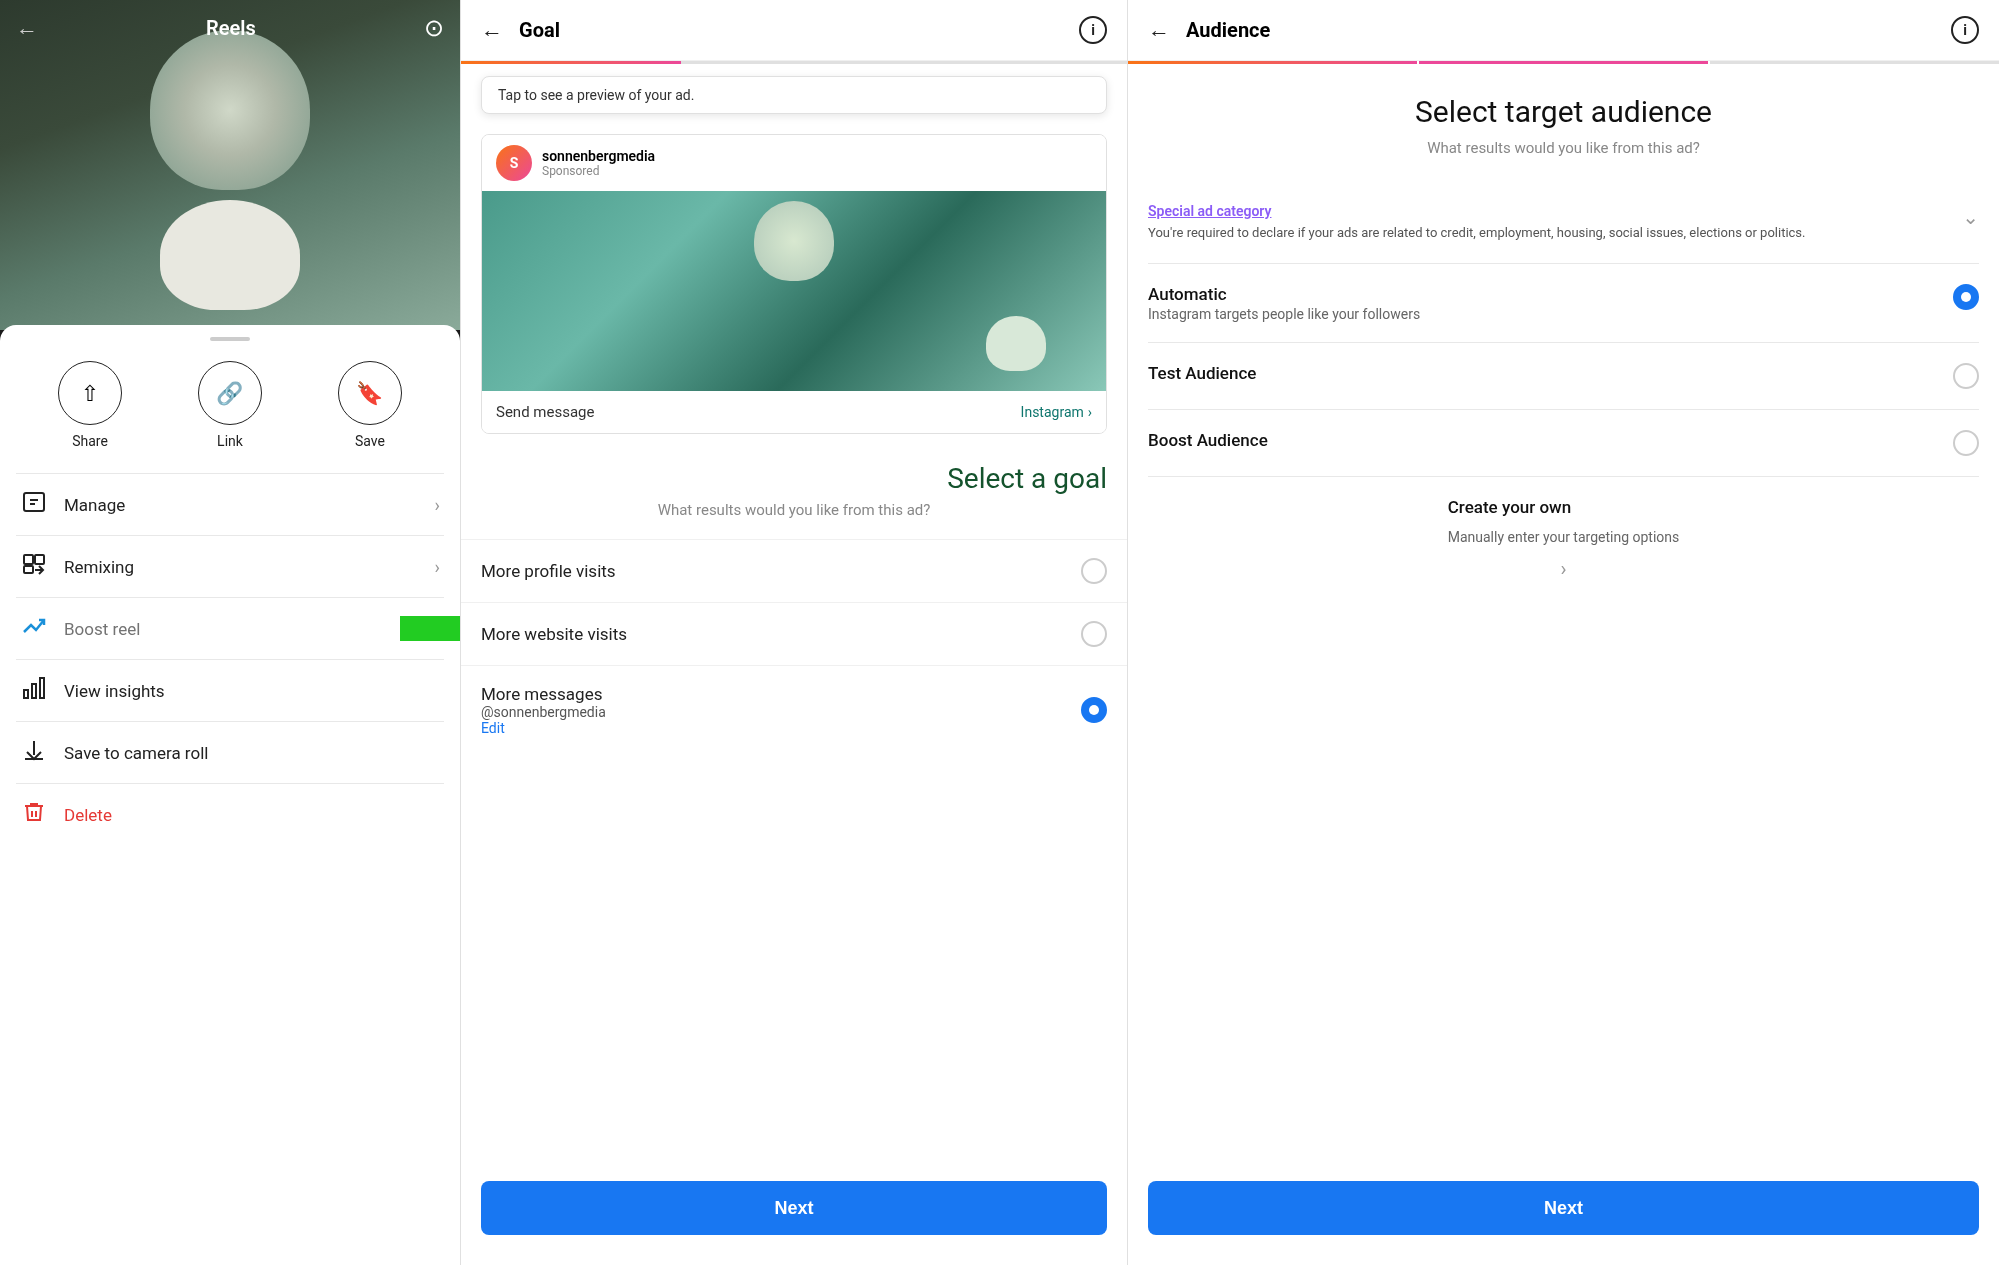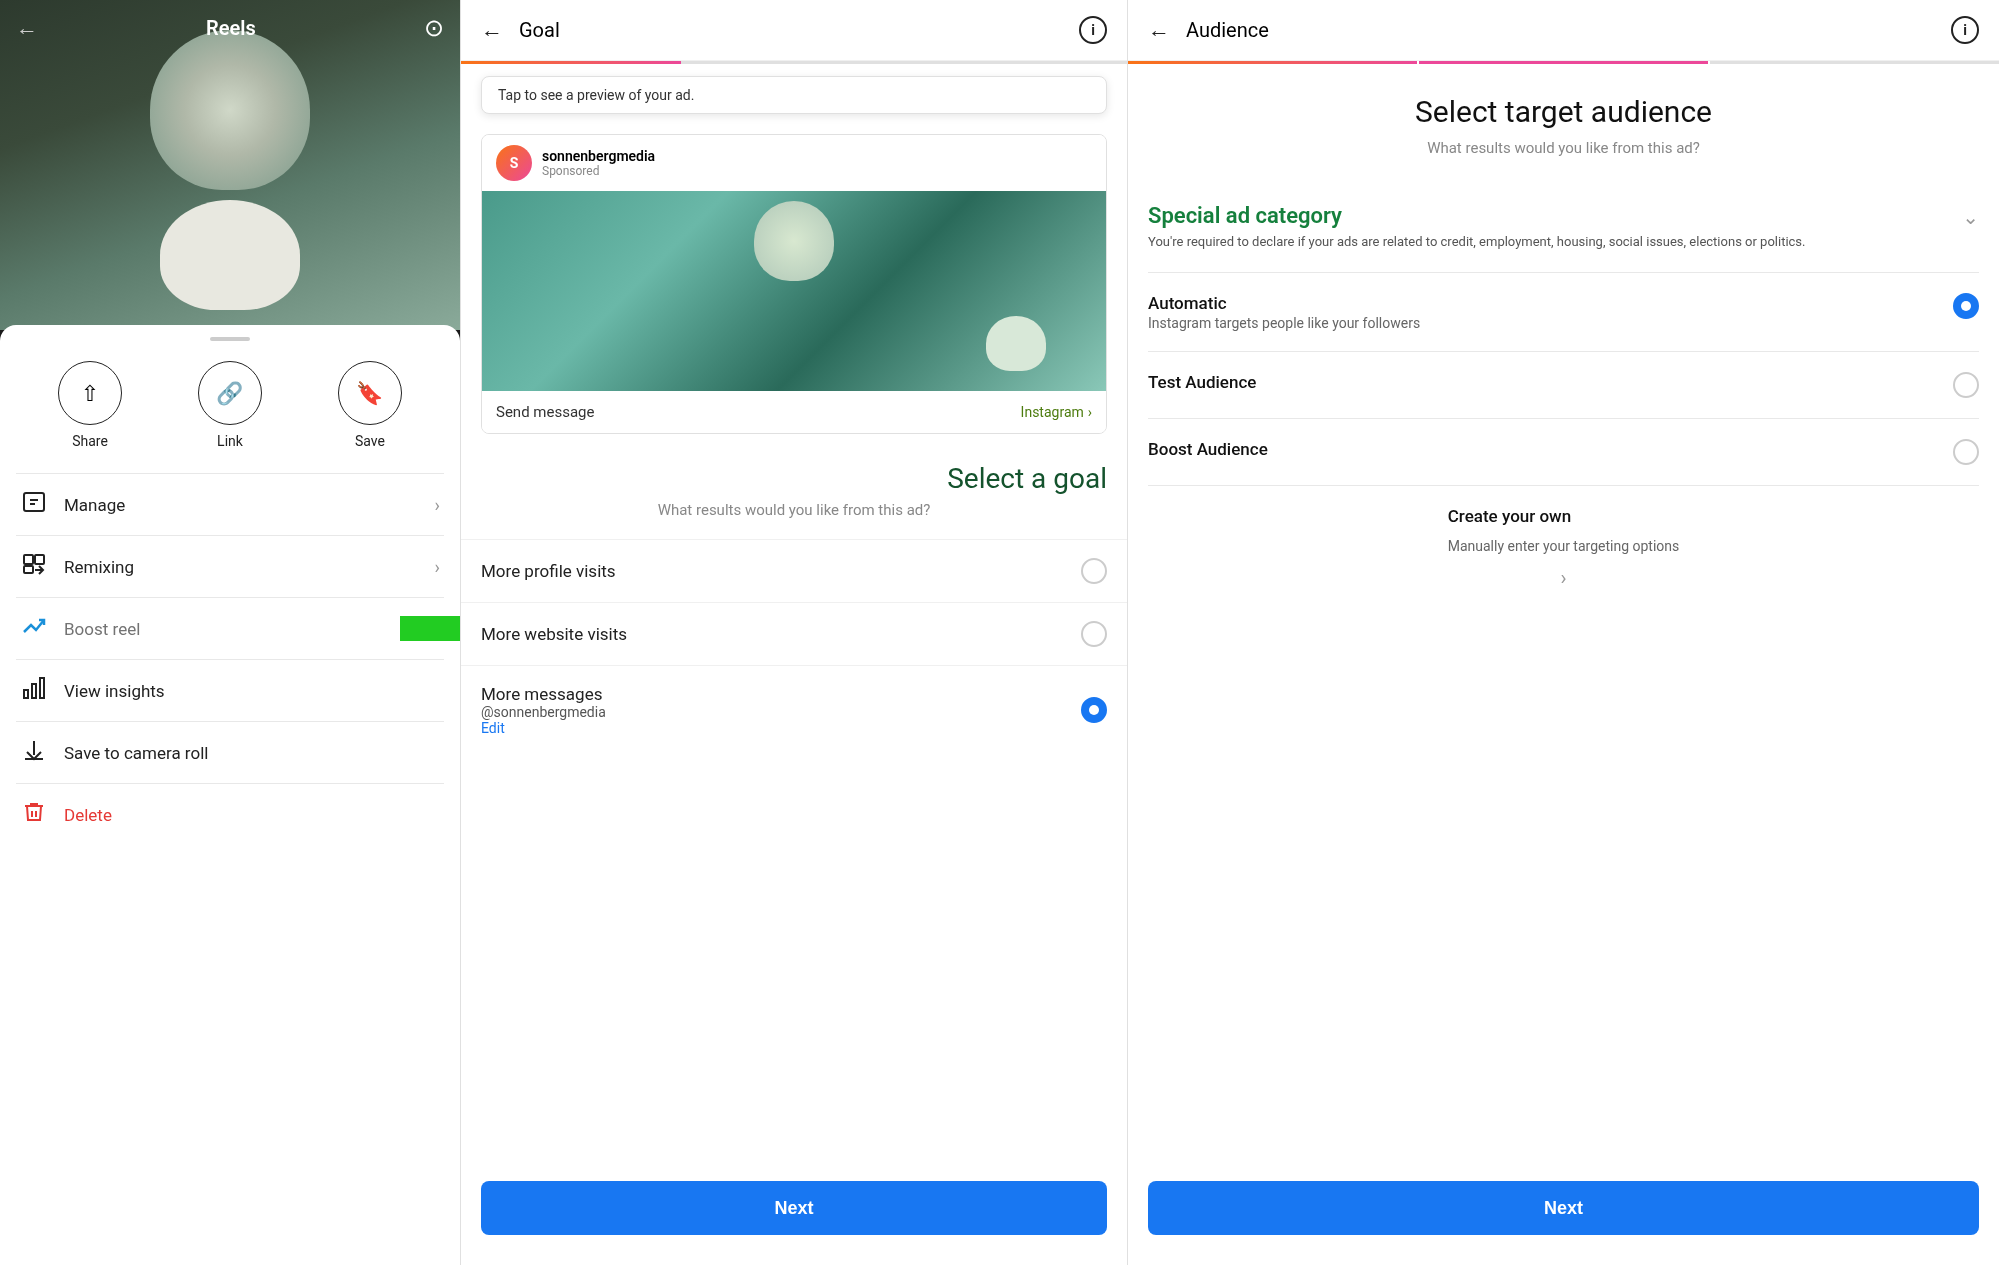--- a/index.html
+++ b/index.html
@@ -186,21 +186,21 @@
     }
     .panel-header {
       display: flex;
       align-items: center;
       padding: 16px 20px;
       gap: 16px;
       border-bottom: 1px solid #f0f0f0;
     }
     .panel-header-title {
       font-size: 20px;
-      font-weight: 400;
+      font-weight: 700;
       flex: 1;
     }
     .header-info-icon {
       width: 28px;
       height: 28px;
       border: 2px solid #222;
       border-radius: 50%;
       display: flex;
       align-items: center;
       justify-content: center;
@@ -299,21 +299,21 @@
     }
     .ad-cta-text {
       font-size: 15px;
       color: #333;
     }
     .ad-cta-right {
       display: flex;
       align-items: center;
       gap: 4px;
       font-size: 14px;
-      color: #4d7c0f;
+      color: #0f766e;
     }
 
     .select-goal-title {
       font-size: 28px;
       font-weight: 400;
       text-align: right;
       color: #14532d;
       padding: 20px 20px 6px;
     }
     .select-goal-subtitle {
@@ -465,23 +465,24 @@
     .special-ad-row {
       display: flex;
       align-items: flex-start;
       padding: 16px 20px;
       gap: 12px;
     }
     .special-ad-text {
       flex: 1;
     }
     .special-ad-title {
-      font-size: 22px;
+      font-size: 14px;
       font-weight: 600;
-      color: #15803d;
+      color: #8b5cf6;
+      text-decoration: underline;
     }
     .special-ad-sub {
       font-size: 13px;
       color: #555;
       line-height: 1.5;
       margin-top: 4px;
     }
     .chevron-down {
       color: #999;
       font-size: 20px;

